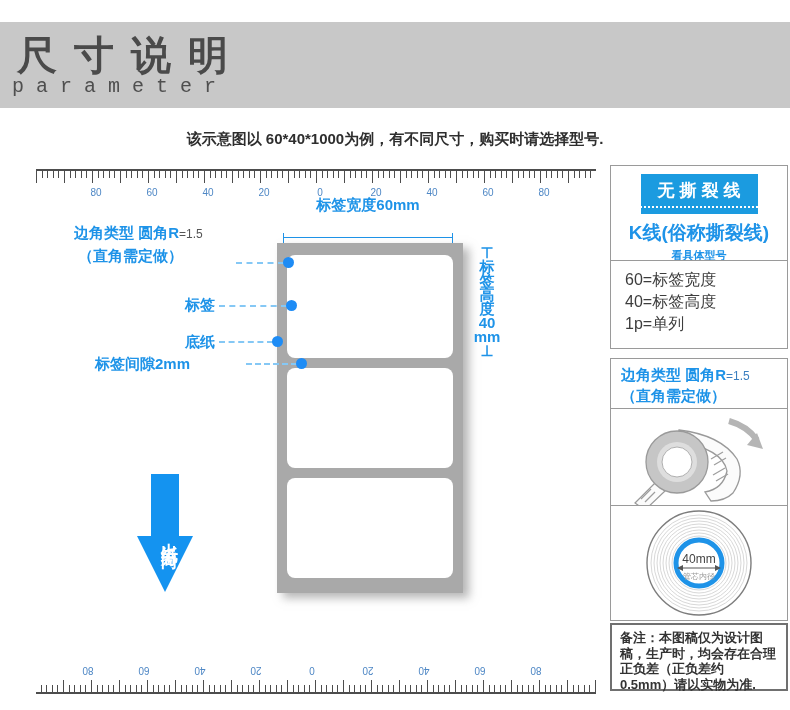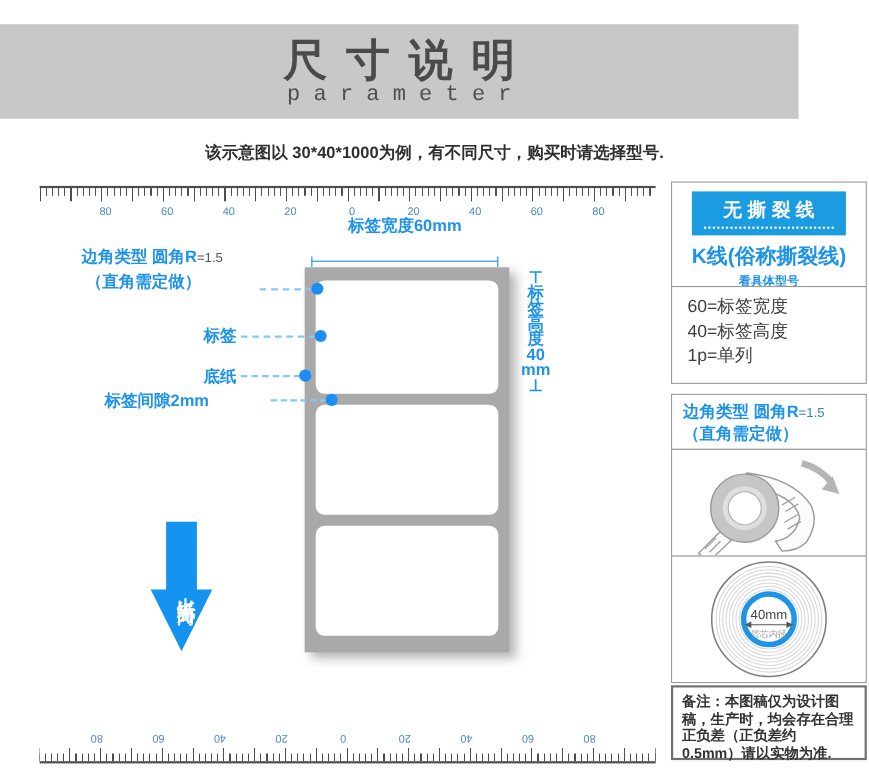--- a/index.html
+++ b/index.html
@@ -1,20 +1,20 @@
 <!DOCTYPE html>
 <html><head>
 <meta charset="utf-8">
 <style>
   html,body{margin:0;padding:0;background:#fff;}
   body{width:790px;height:710px;position:relative;font-family:"Liberation Sans",sans-serif;overflow:hidden;}
   .abs{position:absolute;}
 
   
-  .header-band{left:0;top:22px;width:726px;height:86px;background:#c8c8c8;text-align:center;}
+  .header-band{left:0;top:22px;width:790px;height:86px;background:#c8c8c8;}
   .header-title{margin-top:10px;font-size:40px;font-weight:bold;color:#4a4a4a;letter-spacing:17px;padding-left:17px;line-height:46px;}
   .header-sub{font-size:20px;color:#4f4f4f;letter-spacing:12px;padding-left:12px;line-height:18px;font-family:"Liberation Mono","DejaVu Sans Mono",monospace;}
 
   
   .intro{left:0;top:130px;width:790px;text-align:center;font-size:15px;font-weight:bold;color:#2e2e2e;}
 
   
   .ruler{left:36px;width:560px;height:38px;}
   .ruler-top{top:169px;}
   .ruler-bottom{top:656px;transform:rotate(180deg);}
@@ -49,21 +49,21 @@
 
   
   .side-sec{left:610px;width:178px;border:1px solid #9a9a9a;background:#fff;box-sizing:border-box;}
   .sec-a{top:165px;height:96px;text-align:center;}
   .sec-b{top:260px;height:89px;}
   .sec-c{top:358px;height:51px;}
   .sec-d{top:408px;height:98px;}
   .sec-e{top:505px;height:116px;}
   .note-box{top:623px;height:68px;border:2px solid #707070;padding:5px 8px;box-sizing:border-box;}
 
-  .no-tear-btn{width:140px;height:40px;margin:8px auto 0;background:#1b9be0;display:flex;flex-direction:column;justify-content:center;align-items:center;}
+  .no-tear-btn{width:117px;height:40px;margin:8px auto 0;background:#1b9be0;display:flex;flex-direction:column;justify-content:center;align-items:center;}
   .no-tear-label{color:#fff;font-size:17px;font-weight:bold;letter-spacing:5px;padding-left:5px;line-height:20px;}
   .no-tear-dots{width:118px;border-top:2px dotted #fff;margin-top:5px;}
   .k-title{margin-top:6px;font-size:19px;font-weight:bold;color:#1e93e8;}
   .k-sub{margin-top:2px;font-size:11px;font-weight:bold;color:#1e93e8;}
 
   .spec-list{padding:8px 0 0 14px;}
   .spec-list div{font-size:16px;color:#3d3d3d;line-height:22px;}
 
   .corner-box{padding:6px 0 0 10px;}
   .corner-box div{font-size:15px;font-weight:bold;color:#1e93e8;line-height:20px;}
@@ -74,21 +74,21 @@
   svg{display:block;}
 </style>
 </head>
 <body>
 
 <div class="abs header-band">
   <div class="header-title">尺寸说明</div>
   <div class="header-sub">parameter</div>
 </div>
 
-<div class="abs intro">该示意图以 30*40*1000为例，有不同尺寸，购买时请选择型号.</div>
+<div class="abs intro">该示意图以 60*40*1000为例，有不同尺寸，购买时请选择型号.</div>
 
 <div class="abs ruler ruler-top">
   <div class="ruler-ticks"></div>
   <div class="ruler-numbers">
     <span>80</span>
     <span>60</span>
     <span>40</span>
     <span>20</span>
     <span>0</span>
     <span>20</span>

